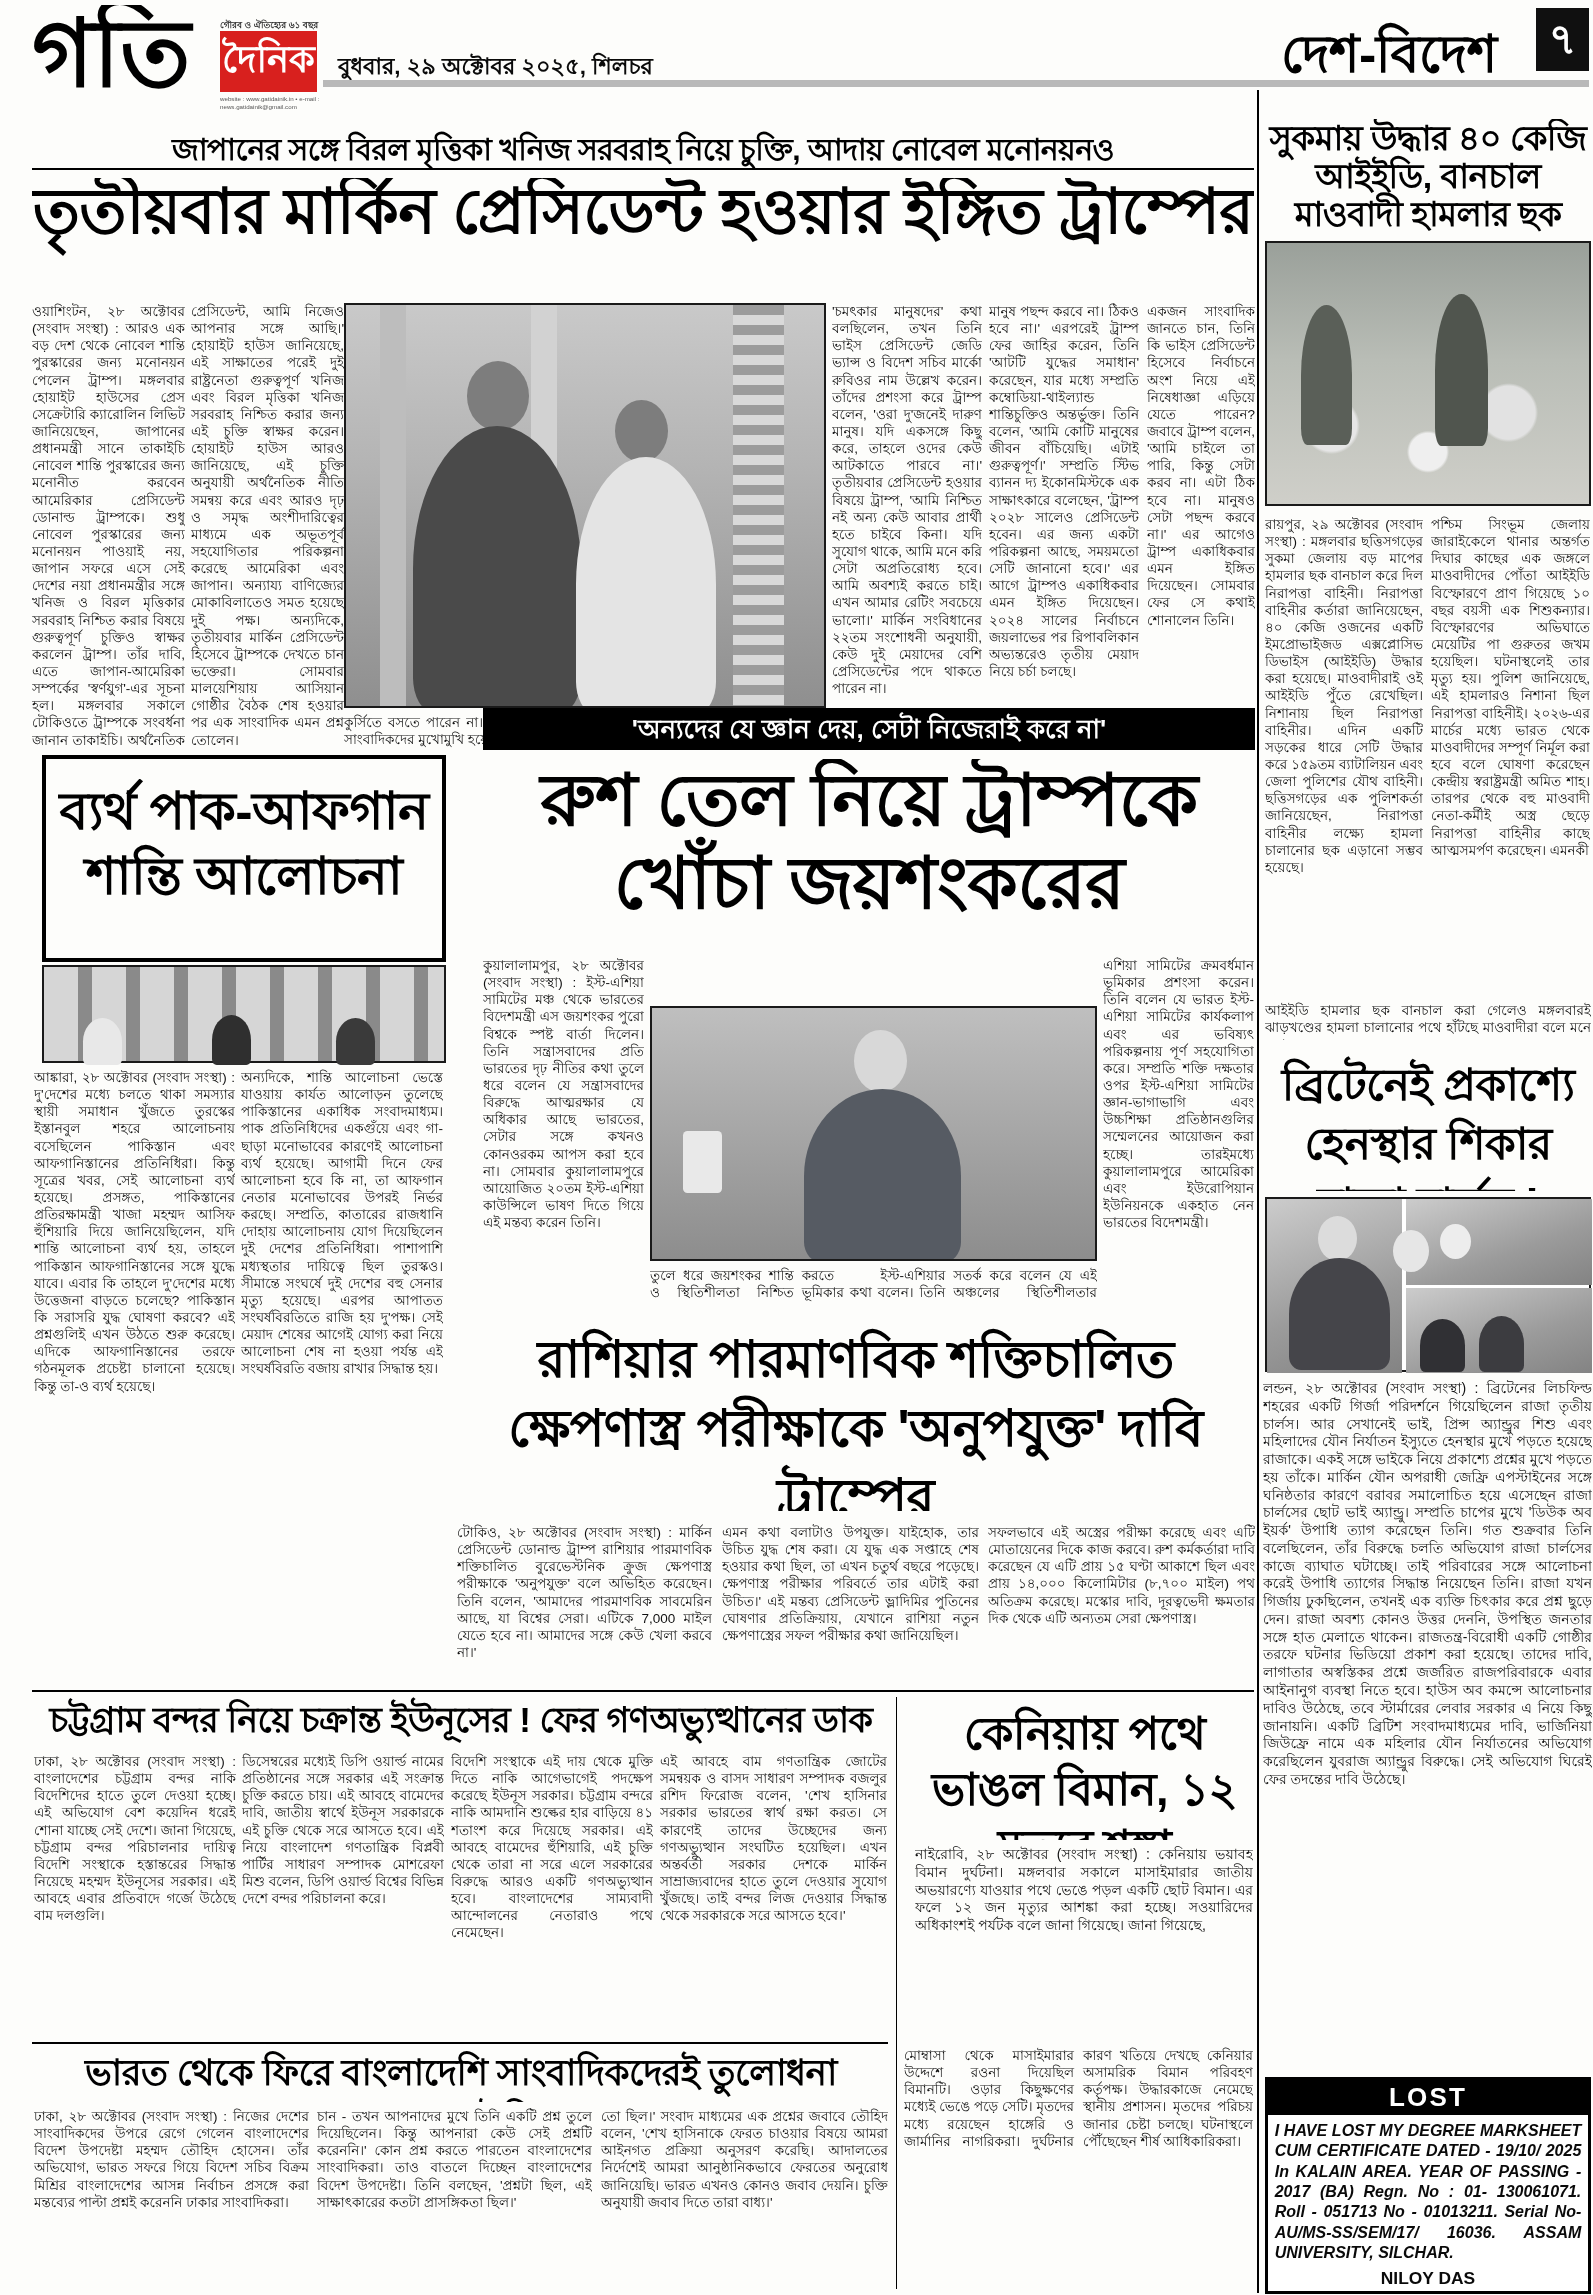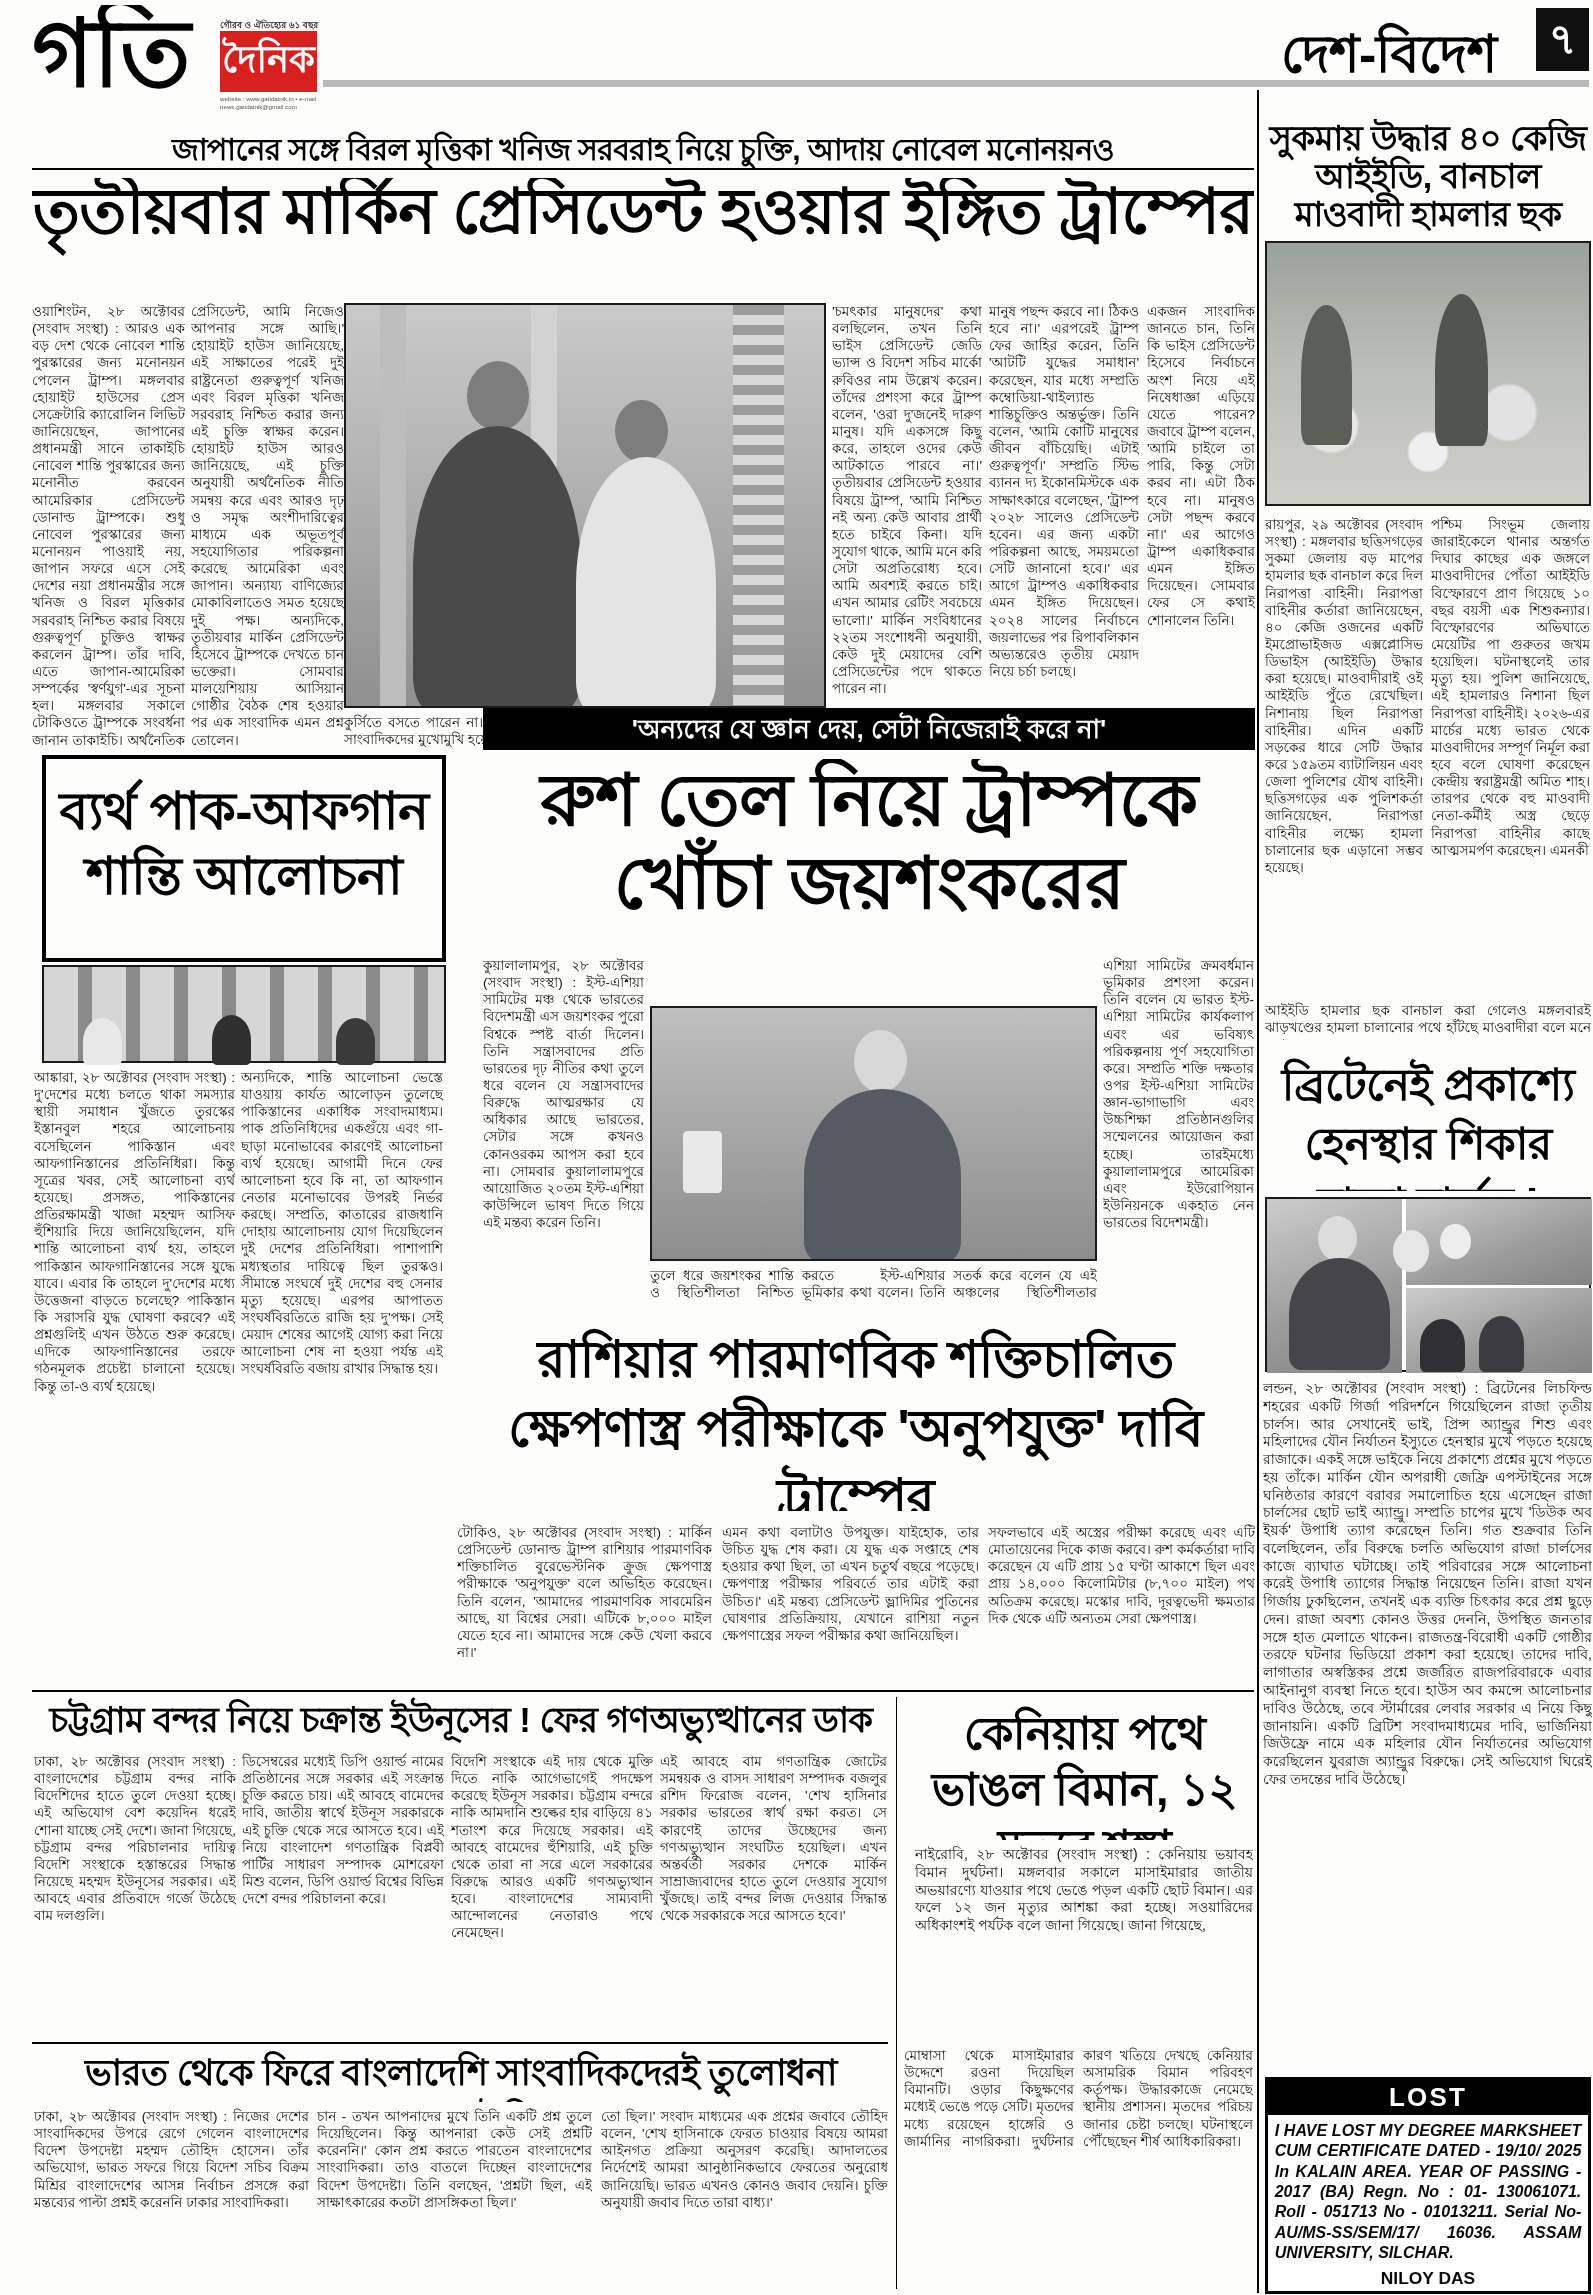--- a/index.html
+++ b/index.html
@@ -29,20 +29,21 @@
 </head>
 <body>
 
 <div id="page">
 
   <div class="abs" style="left:0;top:0;width:1593px;height:121px;">
     <div class="abs headline" style="left:32px;top:4.5px;width:185px;font-size:94px;line-height:1.05;">গতি</div>
     <div class="abs" style="left:220px;top:18px;width:101px;font-size:9px;font-weight:bold;color:#333;">গৌরব ও ঐতিহ্যের ৬১ বছর</div>
     <div class="abs center" style="left:220px;top:31px;width:97px;height:61px;background:#d8201e;color:#fff;font-size:37px;font-weight:900;line-height:58px;">দৈনিক</div>
     <div class="abs" style="left:220px;top:95px;width:112px;font-size:6.2px;color:#555;line-height:1.3;">website : www.gatidainik.in  •  e-mail : news.gatidainik@gmail.com</div>
+    <div class="abs" style="left:338px;top:49px;width:427px;font-size:22.4px;font-weight:bold;">বুধবার, ২৯ অক্টোবর ২০২৫, শিলচর</div>
     <div class="abs headline" style="left:1281px;top:13.5px;width:247px;font-size:52px;">দেশ-বিদেশ</div>
     <div class="abs center" style="left:1536px;top:7.9px;width:53px;height:63px;background:#101010;">
       <span style="color:#fff;font-size:43px;font-weight:900;line-height:63px;">৭</span>
     </div>
     <div class="abs" style="left:323px;top:80px;width:1266px;height:7.3px;background:#b9b9b9;"></div>
   </div>
 
   <div class="abs headline center" style="left:32px;top:126px;width:1222px;height:44px;font-size:30px;border-bottom:2.8px solid #000;padding-bottom:22px;">জাপানের সঙ্গে বিরল মৃত্তিকা খনিজ সরবরাহ নিয়ে চুক্তি, আদায় নোবেল মনোনয়নও</div>
   <div class="abs headline center" style="left:32px;top:178px;width:1222px;height:115px;font-size:63px;line-height:1.05;">তৃতীয়বার মার্কিন প্রেসিডেন্ট হওয়ার ইঙ্গিত ট্রাম্পের</div>
 
@@ -90,21 +91,21 @@
   </div>
   <div class="abs blinds" style="left:42px;top:965px;width:404px;height:98px;">
     <div class="sil" style="left:39px;top:51px;width:39px;height:47px;background:#e8e8e8;"></div>
     <div class="sil" style="left:168px;top:48px;width:39px;height:50px;background:#2f2f2f;"></div>
     <div class="sil" style="left:292px;top:51px;width:39px;height:47px;background:#3a3a3a;"></div>
   </div>
   <div class="abs bodytext" style="left:34px;top:1069px;width:201px;height:617px;">আঙ্কারা, ২৮ অক্টোবর (সংবাদ সংস্থা) : দু'দেশের মধ্যে চলতে থাকা সমস্যার স্থায়ী সমাধান খুঁজতে তুরস্কের ইস্তানবুল শহরে আলোচনায় বসেছিলেন পাকিস্তান এবং আফগানিস্তানের প্রতিনিধিরা। কিন্তু সূত্রের খবর, সেই আলোচনা ব্যর্থ হয়েছে। প্রসঙ্গত, পাকিস্তানের প্রতিরক্ষামন্ত্রী খাজা মহম্মদ আসিফ হুঁশিয়ারি দিয়ে জানিয়েছিলেন, যদি শান্তি আলোচনা ব্যর্থ হয়, তাহলে পাকিস্তান আফগানিস্তানের সঙ্গে যুদ্ধে যাবে। এবার কি তাহলে দু'দেশের মধ্যে উত্তেজনা বাড়তে চলেছে? পাকিস্তান কি সরাসরি যুদ্ধ ঘোষণা করবে? এই প্রশ্নগুলিই এখন উঠতে শুরু করেছে। এদিকে আফগানিস্তানের তরফে গঠনমূলক প্রচেষ্টা চালানো হয়েছে। কিন্তু তা-ও ব্যর্থ হয়েছে।</div>
   <div class="abs bodytext" style="left:241px;top:1069px;width:202px;height:617px;">অন্যদিকে, শান্তি আলোচনা ভেস্তে যাওয়ায় কার্যত আলোড়ন তুলেছে পাকিস্তানের একাধিক সংবাদমাধ্যম। পাক প্রতিনিধিদের একগুঁয়ে এবং গা-ছাড়া মনোভাবের কারণেই আলোচনা ব্যর্থ হয়েছে। আগামী দিনে ফের আলোচনা হবে কি না, তা আফগান নেতার মনোভাবের উপরই নির্ভর করছে। সম্প্রতি, কাতারের রাজধানি দোহায় আলোচনায় যোগ দিয়েছিলেন দুই দেশের প্রতিনিধিরা। পাশাপাশি মধ্যস্থতার দায়িত্বে ছিল তুরস্কও। সীমান্তে সংঘর্ষে দুই দেশের বহু সেনার মৃত্যু হয়েছে। এরপর আপাতত সংঘর্ষবিরতিতে রাজি হয় দু'পক্ষ। সেই মেয়াদ শেষের আগেই যোগ্য করা নিয়ে আলোচনা শেষ না হওয়া পর্যন্ত এই সংঘর্ষবিরতি বজায় রাখার সিদ্ধান্ত হয়।</div>
 
   <div class="abs headline center" style="left:457px;top:1326px;width:797px;height:185px;font-size:51px;line-height:1.35;">রাশিয়ার পারমাণবিক শক্তিচালিত ক্ষেপণাস্ত্র পরীক্ষাকে 'অনুপযুক্ত' দাবি ট্রাম্পের</div>
-  <div class="abs bodytext" style="left:457px;top:1524px;width:255px;height:164px;">টোকিও, ২৮ অক্টোবর (সংবাদ সংস্থা) : মার্কিন প্রেসিডেন্ট ডোনাল্ড ট্রাম্প রাশিয়ার পারমাণবিক শক্তিচালিত বুরেভেস্টনিক ক্রুজ ক্ষেপণাস্ত্র পরীক্ষাকে 'অনুপযুক্ত' বলে অভিহিত করেছেন। তিনি বলেন, 'আমাদের পারমাণবিক সাবমেরিন আছে, যা বিশ্বের সেরা। এটিকে ৮,০০০ মাইল যেতে হবে না। আমাদের সঙ্গে কেউ খেলা করবে না।'</div>
+  <div class="abs bodytext" style="left:457px;top:1524px;width:255px;height:164px;">টোকিও, ২৮ অক্টোবর (সংবাদ সংস্থা) : মার্কিন প্রেসিডেন্ট ডোনাল্ড ট্রাম্প রাশিয়ার পারমাণবিক শক্তিচালিত বুরেভেস্টনিক ক্রুজ ক্ষেপণাস্ত্র পরীক্ষাকে 'অনুপযুক্ত' বলে অভিহিত করেছেন। তিনি বলেন, 'আমাদের পারমাণবিক সাবমেরিন আছে, যা বিশ্বের সেরা। এটিকে 7,000 মাইল যেতে হবে না। আমাদের সঙ্গে কেউ খেলা করবে না।'</div>
   <div class="abs bodytext" style="left:722px;top:1524px;width:257px;height:164px;">এমন কথা বলাটাও উপযুক্ত। যাইহোক, তার উচিত যুদ্ধ শেষ করা। যে যুদ্ধ এক সপ্তাহে শেষ হওয়ার কথা ছিল, তা এখন চতুর্থ বছরে পড়েছে। ক্ষেপণাস্ত্র পরীক্ষার পরিবর্তে তার এটাই করা উচিত।' এই মন্তব্য প্রেসিডেন্ট ভ্লাদিমির পুতিনের ঘোষণার প্রতিক্রিয়ায়, যেখানে রাশিয়া নতুন ক্ষেপণাস্ত্রের সফল পরীক্ষার কথা জানিয়েছিল।</div>
   <div class="abs bodytext" style="left:988px;top:1524px;width:267px;height:164px;">সফলভাবে এই অস্ত্রের পরীক্ষা করেছে এবং এটি মোতায়েনের দিকে কাজ করবে। রুশ কর্মকর্তারা দাবি করেছেন যে এটি প্রায় ১৫ ঘণ্টা আকাশে ছিল এবং প্রায় ১৪,০০০ কিলোমিটার (৮,৭০০ মাইল) পথ অতিক্রম করেছে। মস্কোর দাবি, দূরত্বভেদী ক্ষমতার দিক থেকে এটি অন্যতম সেরা ক্ষেপণাস্ত্র।</div>
 
   <div class="abs headline center" style="left:1265px;top:1055px;width:326px;height:136px;font-size:44px;line-height:1.35;">ব্রিটেনেই প্রকাশ্যে হেনস্থার শিকার রাজা চার্লস !</div>
   <div class="abs panelgrid" style="left:1265px;top:1197px;width:326px;height:175px;border:2.2px solid #1a1a1a;">
     <div class="panel">
       <div class="sil-head" style="left:34px;top:25px;width:31px;height:35px;background:#ededed;"></div>
     </div>
     <div class="panel" style="grid-row:1/3;">
       <div class="sil-head" style="left:51px;top:17px;width:39px;height:45px;background:#dcdcdc;"></div>

